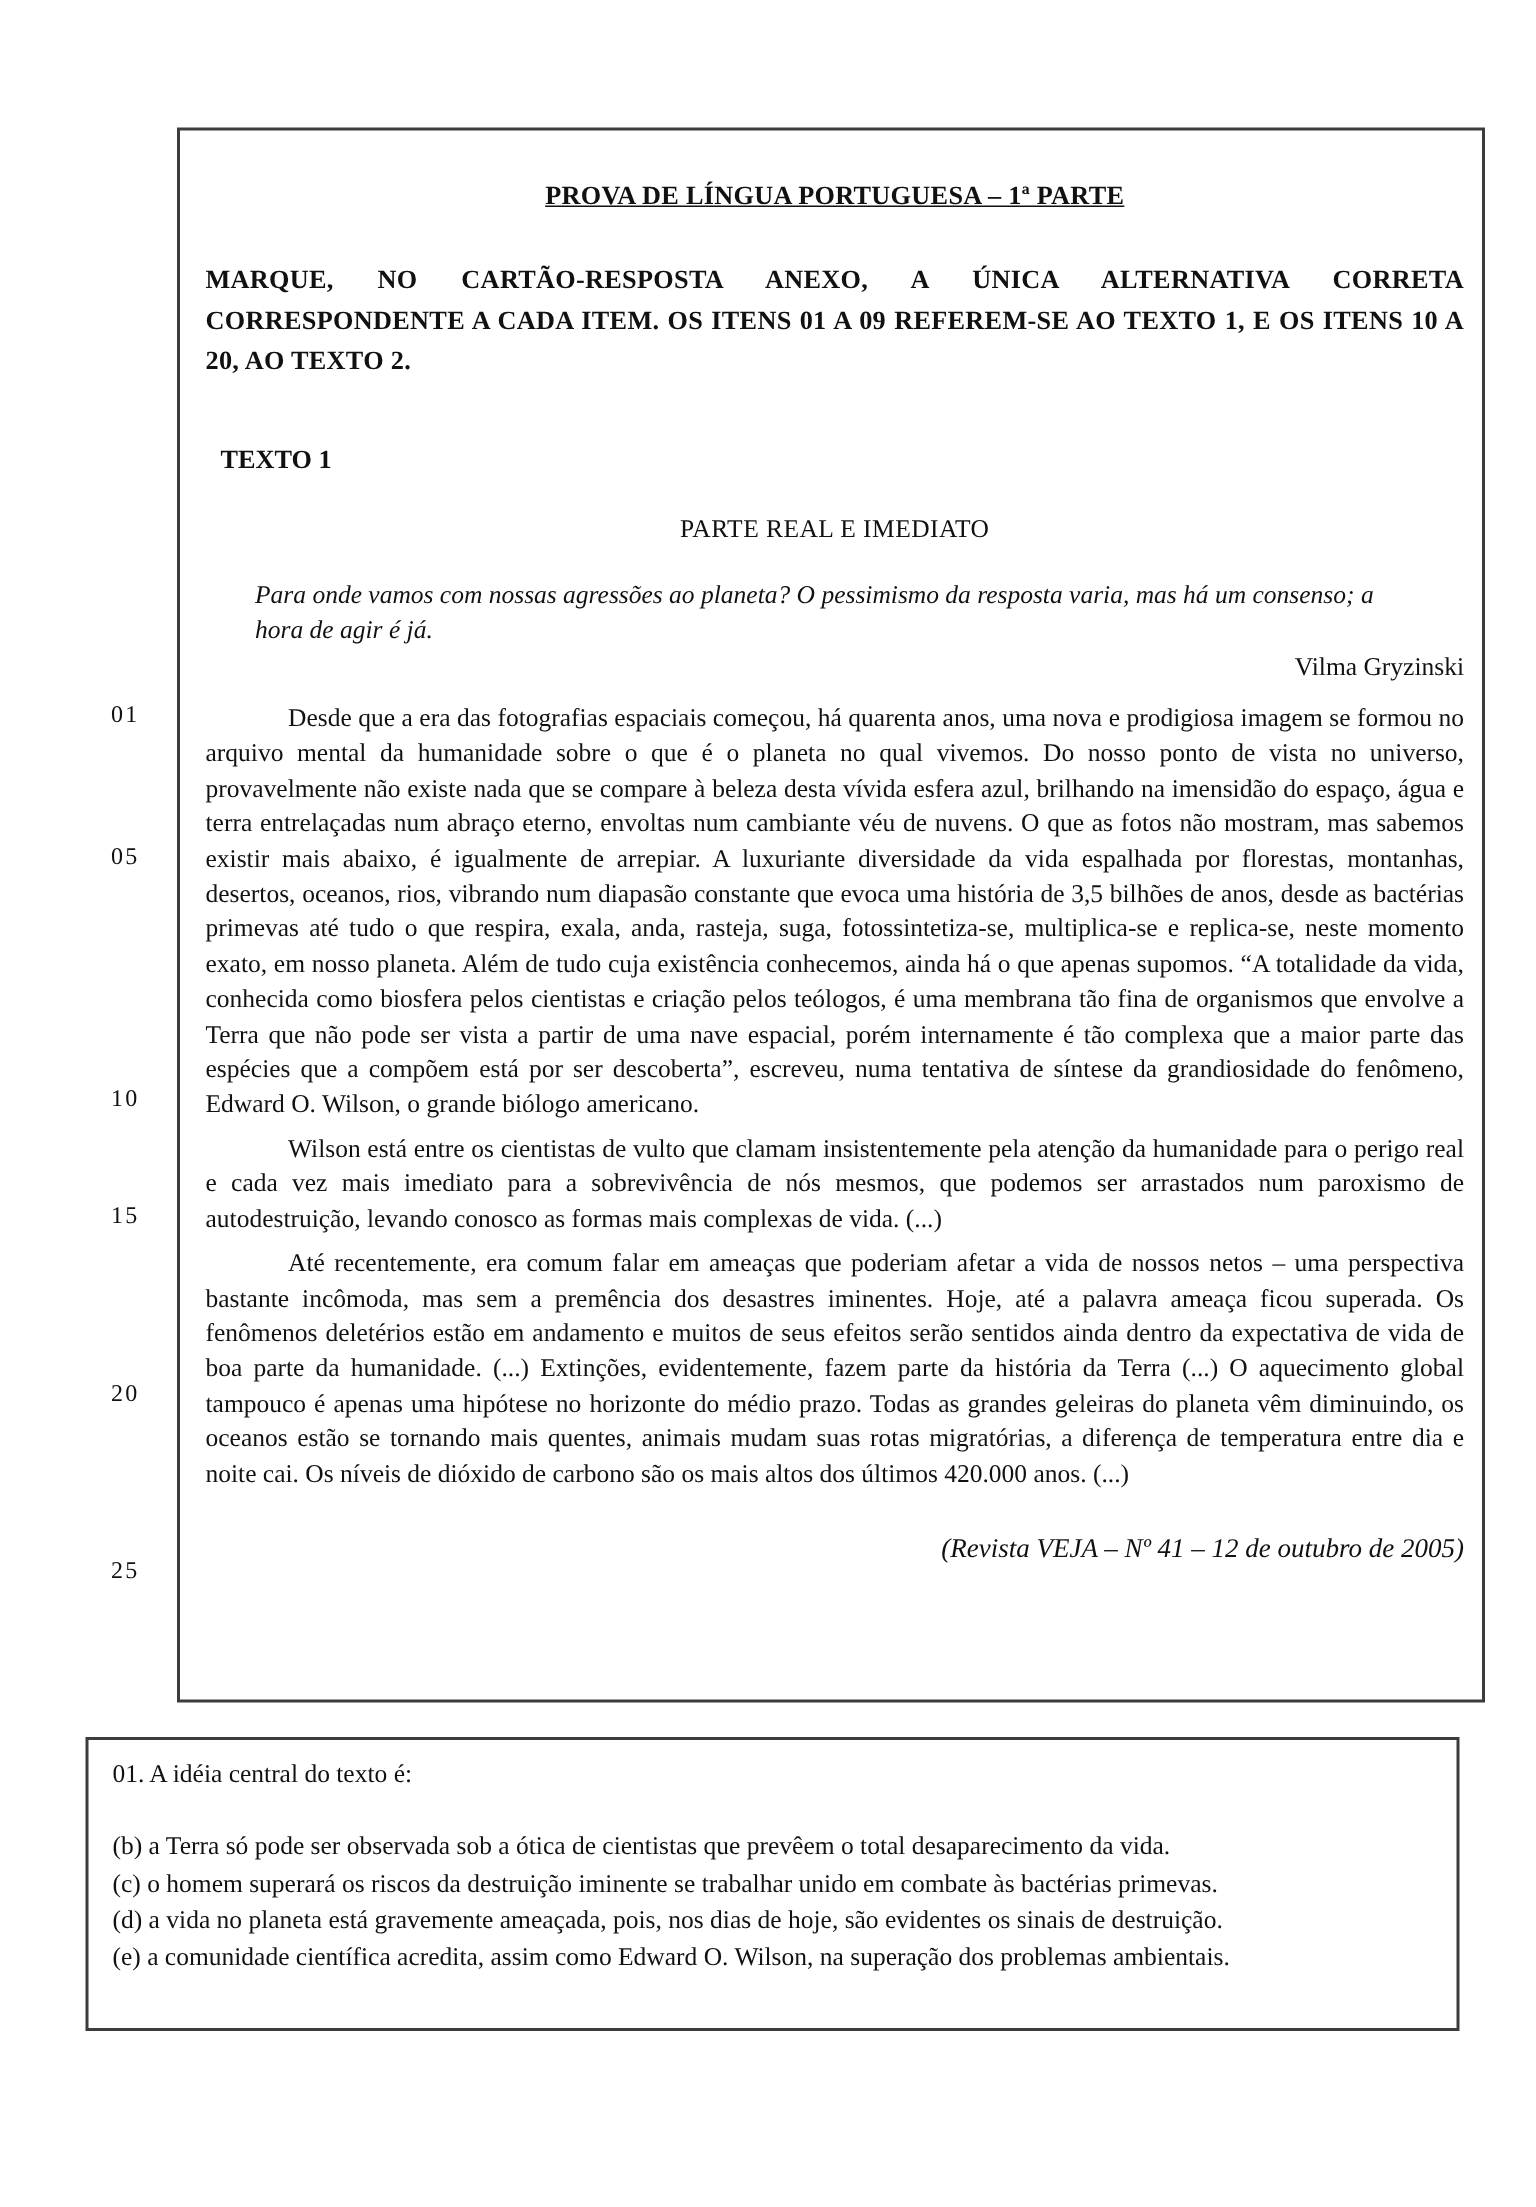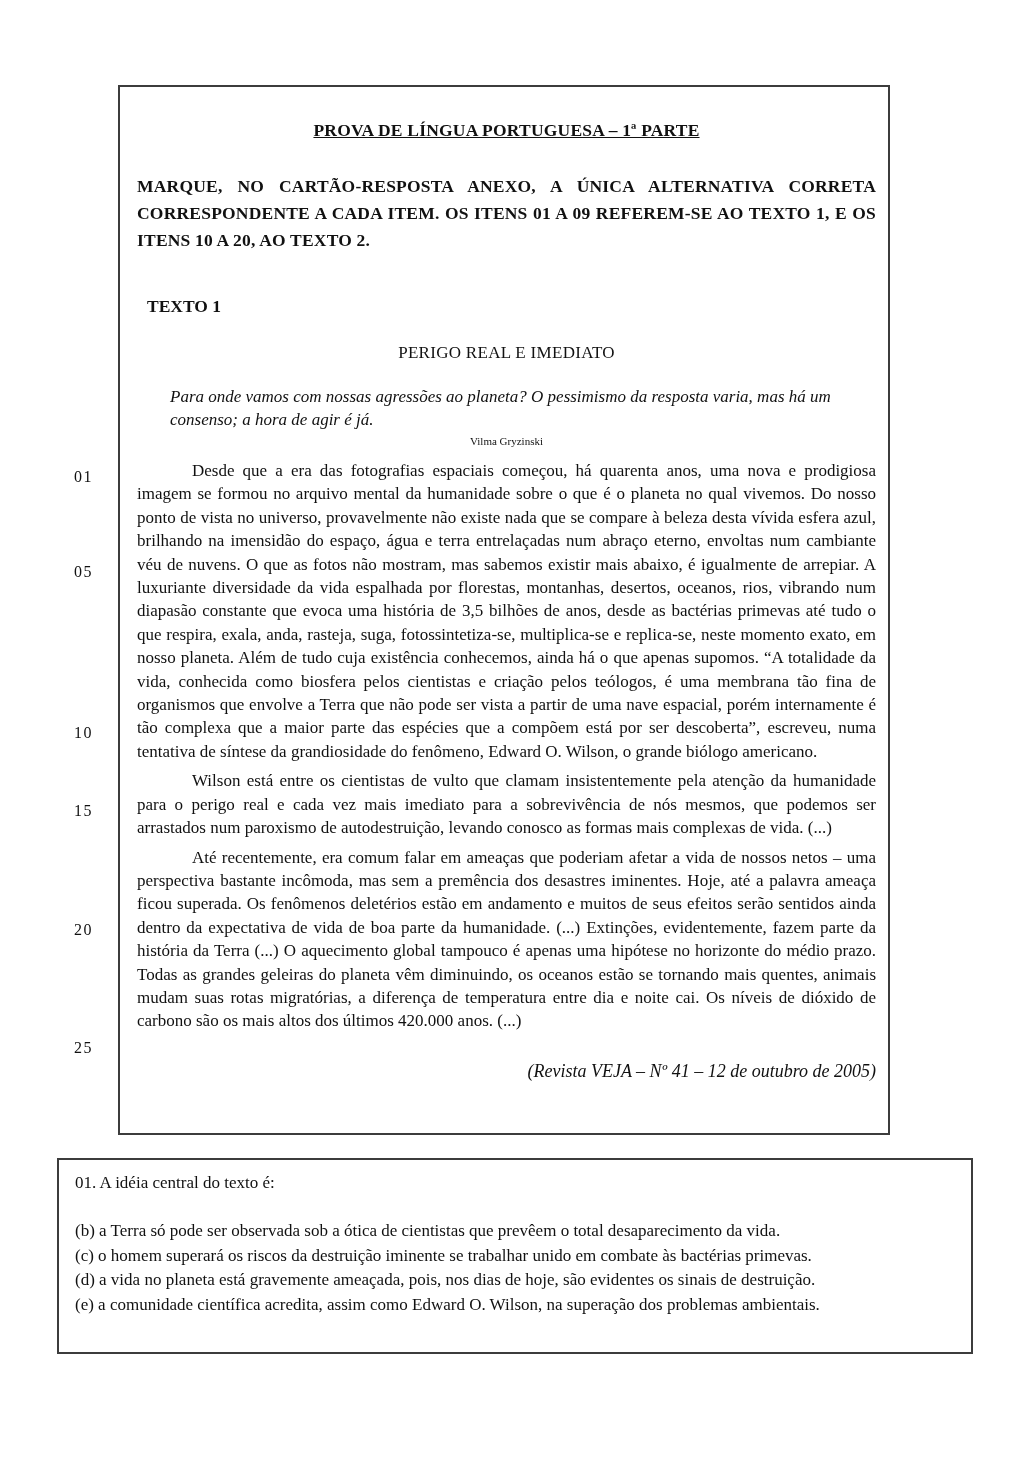--- a/index.html
+++ b/index.html
@@ -19,21 +19,21 @@
     position: absolute;
     inset: 0;
     background: #ffffff;
   }
 
   
   .text-panel {
     position: absolute;
     left: 118px;
     top: 85px;
-    width: 772px;
+    width: 872px;
     height: 1050px;
     border: 2px solid #3c3c3c;
     box-sizing: border-box;
     padding: 0 12px 0 17px;
     background: #ffffff;
     overflow: hidden;
   }
   .exam-title {
     margin-top: 33px;
     text-align: center;
@@ -65,22 +65,22 @@
   .text1-lead {
     margin-top: 22px;
     margin-left: 33px;
     margin-right: 43px;
     font-style: italic;
     font-size: 17px;
     line-height: 23px;
   }
   .text1-author {
     margin-top: 4px;
-    text-align: center;
-    font-size: 11px;
+    text-align: right;
+    font-size: 17px;
   }
   .text1-body {
     margin-top: 12px;
   }
   .text1-body p {
     margin: 6px 0 0 0;
     text-align: justify;
     text-indent: 55px;
     font-size: 17px;
     line-height: 23.4px;
@@ -145,21 +145,21 @@
   <div class="line-number ln-1">05</div>
   <div class="line-number ln-2">10</div>
   <div class="line-number ln-3">15</div>
   <div class="line-number ln-4">20</div>
   <div class="line-number ln-5">25</div>
 
   <div class="text-panel">
     <div class="exam-title">PROVA DE LÍNGUA PORTUGUESA – 1ª PARTE</div>
     <div class="exam-instructions">MARQUE, NO CARTÃO-RESPOSTA ANEXO, A ÚNICA ALTERNATIVA CORRETA CORRESPONDENTE A CADA ITEM. OS ITENS 01 A 09 REFEREM-SE AO TEXTO 1, E OS ITENS 10 A 20, AO TEXTO 2.</div>
     <div class="text1-label">TEXTO 1</div>
-    <div class="text1-title">PERIGO REAL E IMEDIATO</div>
+    <div class="text1-title">PARTE REAL E IMEDIATO</div>
     <div class="text1-lead">Para onde vamos com nossas agressões ao planeta? O pessimismo da resposta varia, mas há um consenso; a hora de agir é já.</div>
     <div class="text1-author">Vilma Gryzinski</div>
     <div class="text1-body">
       <p>Desde que a era das fotografias espaciais começou, há quarenta anos, uma nova e prodigiosa imagem se formou no arquivo mental da humanidade sobre o que é o planeta no qual vivemos. Do nosso ponto de vista no universo, provavelmente não existe nada que se compare à beleza desta vívida esfera azul, brilhando na imensidão do espaço, água e terra entrelaçadas num abraço eterno, envoltas num cambiante véu de nuvens. O que as fotos não mostram, mas sabemos existir mais abaixo, é igualmente de arrepiar. A luxuriante diversidade da vida espalhada por florestas, montanhas, desertos, oceanos, rios, vibrando num diapasão constante que evoca uma história de 3,5 bilhões de anos, desde as bactérias primevas até tudo o que respira, exala, anda, rasteja, suga, fotossintetiza-se, multiplica-se e replica-se, neste momento exato, em nosso planeta. Além de tudo cuja existência conhecemos, ainda há o que apenas supomos. “A totalidade da vida, conhecida como biosfera pelos cientistas e criação pelos teólogos, é uma membrana tão fina de organismos que envolve a Terra que não pode ser vista a partir de uma nave espacial, porém internamente é tão complexa que a maior parte das espécies que a compõem está por ser descoberta”, escreveu, numa tentativa de síntese da grandiosidade do fenômeno, Edward O. Wilson, o grande biólogo americano.</p>
       <p>Wilson está entre os cientistas de vulto que clamam insistentemente pela atenção da humanidade para o perigo real e cada vez mais imediato para a sobrevivência de nós mesmos, que podemos ser arrastados num paroxismo de autodestruição, levando conosco as formas mais complexas de vida. (...)</p>
       <p>Até recentemente, era comum falar em ameaças que poderiam afetar a vida de nossos netos – uma perspectiva bastante incômoda, mas sem a premência dos desastres iminentes. Hoje, até a palavra ameaça ficou superada. Os fenômenos deletérios estão em andamento e muitos de seus efeitos serão sentidos ainda dentro da expectativa de vida de boa parte da humanidade. (...) Extinções, evidentemente, fazem parte da história da Terra (...) O aquecimento global tampouco é apenas uma hipótese no horizonte do médio prazo. Todas as grandes geleiras do planeta vêm diminuindo, os oceanos estão se tornando mais quentes, animais mudam suas rotas migratórias, a diferença de temperatura entre dia e noite cai. Os níveis de dióxido de carbono são os mais altos dos últimos 420.000 anos. (...)</p>
     </div>
     <div class="text1-source">(Revista VEJA – Nº 41 – 12 de outubro de 2005)</div>
   </div>
 

